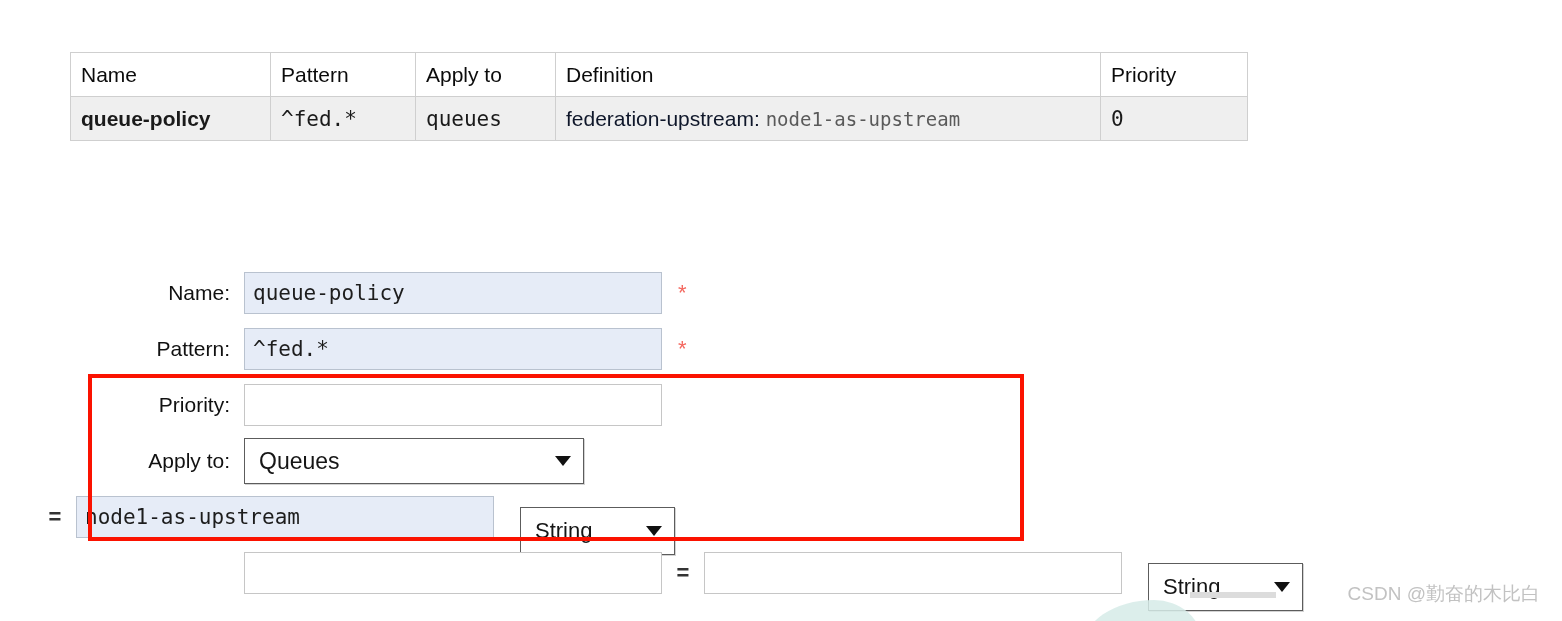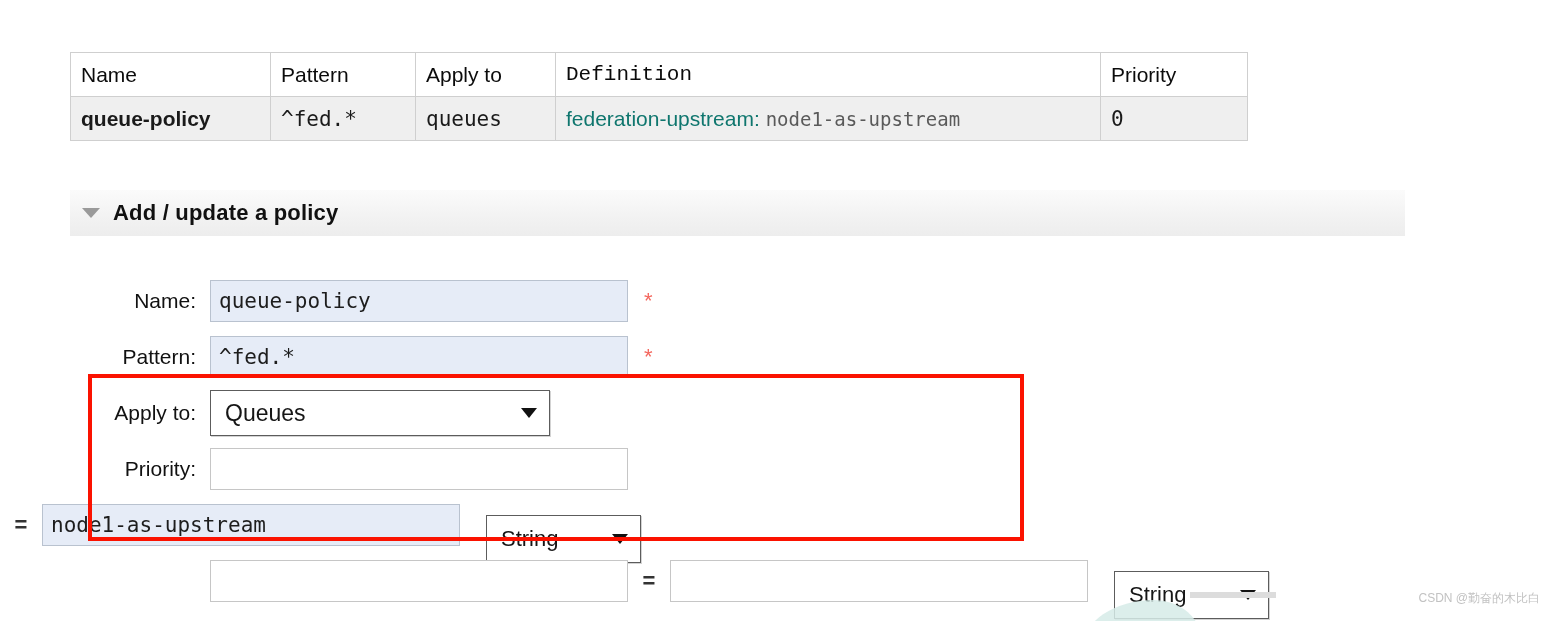--- a/index.html
+++ b/index.html
@@ -32,26 +32,26 @@
     overflow: hidden;
   }
   .policy-table thead th {
     background: #ffffff;
     font-weight: normal;
     color: #0b0b0b;
   }
   .policy-table tbody td { background: #efefef; }
   .cell-name { font-weight: bold; color:#111; }
   .cell-mono { font-family: "DejaVu Sans Mono", "Liberation Mono", monospace; color:#555; font-size: 19px; }
-  .def-key { color:#0f766e; }
+  .def-key { color:#0f172a; }
   .def-val { font-family: "DejaVu Sans Mono", "Liberation Mono", monospace; color:#5a5a5a; font-size:19px; }
   .col-name { width: 200px; margin-top: 28px; }
   .col-pattern { width: 145px; }
   .col-applyto { width: 140px; margin-top: 8px; }
-  .col-definition { width: 545px; font-family: Liberation Mono, monospace; }
+  .col-definition { width: 545px; }
   .col-priority { width: 147px; border-radius: 19px; }
 
   
   .section-head {
     position: absolute;
     left: 70px; top: 190px;
     width: 1335px; height: 46px;
     background: linear-gradient(to bottom, #fbfbfb 0%, #f2f2f2 60%, #ededed 100%);
     display: flex; align-items: center;
   }
@@ -61,21 +61,21 @@
     border-right: 9px solid transparent;
     border-top: 10px solid #9a9a9a;
     margin-left: 12px; margin-right: 13px;
   }
   .section-title {
     font-size: 22px; font-weight: bold; color: #111;
     letter-spacing: .2px;
   }
 
   
-  .form { position: absolute; left: 0; top: 273px; width: 100%; }
+  .form { position: absolute; left: 0; top: 265px; width: 100%; padding-left: 34px; }
   .frow { display: flex; align-items: center; height: 56px; }
   .flabel {
     width: 210px; text-align: right; padding-right: 14px;
     font-size: 21px; color: #111; white-space: nowrap;
   }
   .finput {
     width: 418px; height: 42px;
     border: 1px solid #b9c2cf;
     background: #e6ecf7;
     font-family: "DejaVu Sans Mono", "Liberation Mono", monospace;
@@ -124,21 +124,21 @@
     position: absolute;
     left: 1082px; top: 600px;
     width: 120px; height: 70px;
     background: #d6ebe8;
     border-radius: 60% 40% 50% 50% / 70% 60% 40% 30%;
     opacity: .85;
   }
   .watermark {
     position: absolute;
     right: 22px; bottom: 14px;
-    font-size: 12px; color: #c2c2c2;
+    font-size: 19px; color: #c2c2c2;
     white-space: nowrap;
   }
   .ghost-bar {
     position: absolute;
     left: 1190px; top: 592px;
     width: 86px; height: 6px;
     background: #dcdcdc;
   }
 </style>
 </head>
@@ -163,50 +163,46 @@
         <td class="cell-mono">queues</td>
         <td>
           <span class="def-key">federation-upstream:</span>
           <span class="def-val">node1-as-upstream</span>
         </td>
         <td class="cell-mono">0</td>
       </tr>
     </tbody>
   </table>
 
-  <div class="section-head">
-    <span class="tri"></span>
-    <span class="section-title">Add / update a policy</span>
-  </div>
 
   <div class="form">
 
     <div class="frow">
       <div class="flabel">Name:</div>
       <div class="finput" placeholder="">queue-policy</div>
       <div class="req">*</div>
     </div>
 
     <div class="frow">
       <div class="flabel">Pattern:</div>
       <div class="finput" placeholder="">^fed.*</div>
       <div class="req">*</div>
+    </div>
+
+    <div class="frow">
+      <div class="flabel">Priority:</div>
+      <div class="finput empty" placeholder=""></div>
     </div>
 
     <div class="frow">
       <div class="flabel">Apply to:</div>
       <div class="fselect">
         <span>Queues</span>
         <span class="chev"></span>
       </div>
-    </div>
-
-    <div class="frow">
-      <div class="flabel">Priority:</div>
-      <div class="finput empty" placeholder=""></div>
     </div>
 
     <div class="frow">
       <div class="eq">=</div>
       <div class="finput">node1-as-upstream</div>
       <div class="type-gap"></div>
       <div class="fselect small">
         <span>String</span>
         <span class="chev"></span>
       </div>

